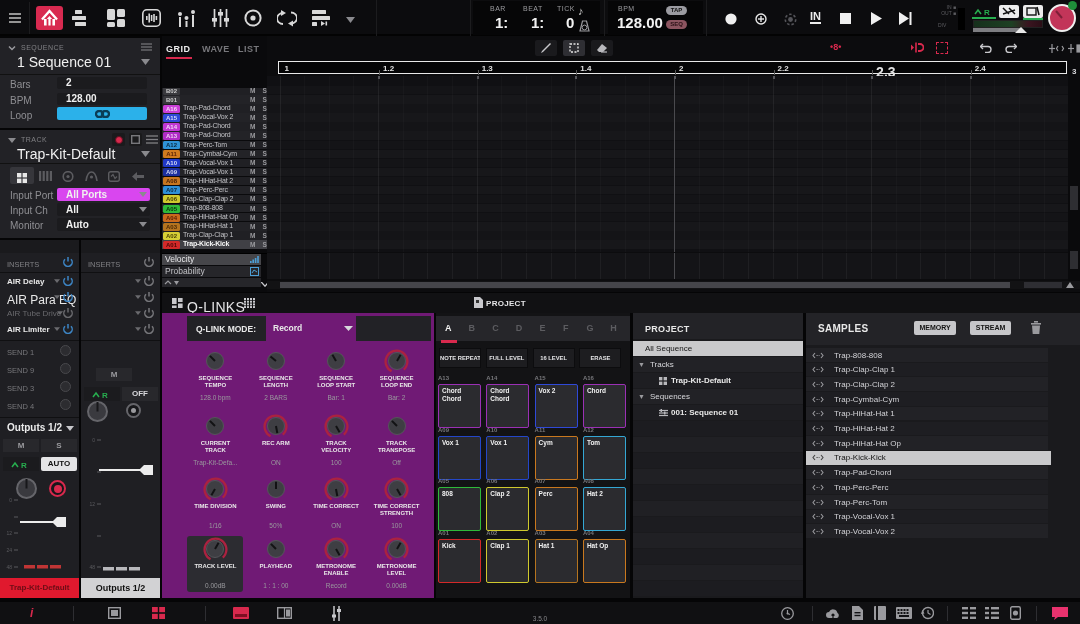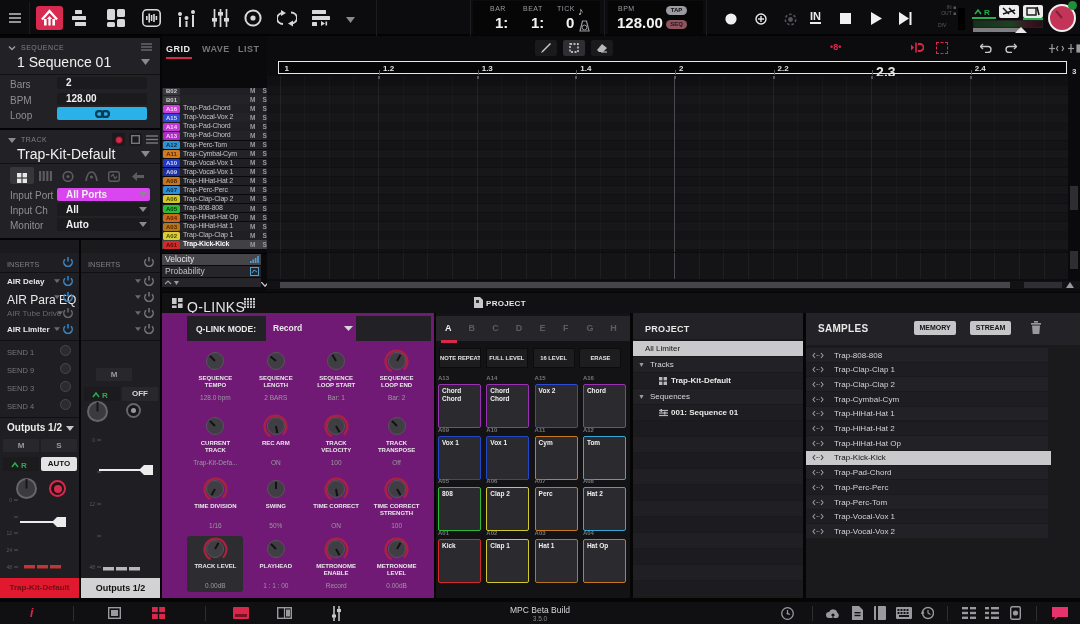--- a/index.html
+++ b/index.html
@@ -1067,21 +1067,21 @@
         <div class="abs" style="left:146.9px;top:225.5px;width:43px;height:44px;background:#2b2b2f;border:1px solid #c9781e;border-radius:2px">
           <div style="padding:2px 0 0 3px;font-size:6.5px;font-weight:bold;color:#f0f0f0;line-height:8px">Hat Op</div>
         </div>
       </div>
 </div>
 
 <div class="abs" id="projpanel" style="left:633px;top:313px;width:170px;height:285px;background:#1a1a1d;">
   <div class="abs" style="left:0;top:0;width:170px;height:26px;background:#232327"></div>
   <div class="abs" style="left:12px;top:11px;font-size:9px;font-weight:bold;color:#e8e8e8;letter-spacing:0.3px">PROJECT</div>
   <div id="projrows">
-        <div class="abs" style="left:0;top:28px;width:170px;height:15px;background:#c9c9cb;color:#141414;font-size:8px;line-height:15px;padding-left:12px">All Limiter</div>
+        <div class="abs" style="left:0;top:28px;width:170px;height:15px;background:#c9c9cb;color:#141414;font-size:8px;line-height:15px;padding-left:12px">All Sequence</div>
         <div class="abs" style="left:0;top:44px;width:170px;height:15px;background:#222226;color:#d8d8dc;font-size:8px;line-height:15px;">
           <span style="position:absolute;left:5px;top:0;color:#9a9a9e;font-size:7px">▼</span>
           <span style="position:absolute;left:17px;top:0">Tracks</span>
         </div>
         <div class="abs" style="left:0;top:60px;width:170px;height:15px;background:#1e1e22;color:#e8e8e8;font-size:8px;font-weight:bold;line-height:15px;">
           <svg style="position:absolute;left:26px;top:4px" width="8" height="8" viewBox="0 0 8 8">
             <g fill="#b8b8bc">
               <rect x="0" y="0" width="3.4" height="3.4"></rect>
               <rect x="4.6" y="0" width="3.4" height="3.4"></rect>
               <rect x="0" y="4.6" width="3.4" height="3.4"></rect>
@@ -1294,21 +1294,20 @@
   <svg class="abs" style="left:330px;top:4px" width="13" height="15" viewBox="0 0 13 15">
         <g stroke="#c8c8cc" stroke-width="1.5">
           <line x1="4" y1="0" x2="4" y2="15"></line>
           <line x1="9" y1="0" x2="9" y2="15"></line>
         </g>
         <g fill="#c8c8cc">
           <rect x="2" y="8.5" width="4" height="3"></rect>
           <rect x="7" y="3" width="4" height="3"></rect>
         </g>
       </svg>
-  <div class="abs" style="left:0;top:3px;width:1080px;text-align:center;font-size:8.5px;color:#d8d8dc">MPC Beta Build</div>
   <div class="abs" style="left:0;top:13px;width:1080px;text-align:center;font-size:6.5px;color:#88888c">3.5.0</div>
   <svg class="abs" style="left:781px;top:5px" width="13" height="13" viewBox="0 0 13 13">
         <circle cx="6.5" cy="6.5" r="5.8" fill="none" stroke="#9a9a9e" stroke-width="1.3"></circle>
         <circle cx="6.5" cy="6.5" r="1" fill="#9a9a9e"></circle>
         <line x1="6.5" y1="6.5" x2="6.5" y2="3" stroke="#9a9a9e" stroke-width="1.2"></line>
         <line x1="6.5" y1="6.5" x2="9" y2="7.5" stroke="#9a9a9e" stroke-width="1.2"></line>
       </svg>
   <div class="abs" style="left:812px;top:4px;width:1px;height:15px;background:#2e2e32"></div>
   <svg class="abs" style="left:826px;top:5px" width="14" height="12" viewBox="0 0 14 12">
         <path d="M3 11 A3 3 0 0 1 3 5 A4.5 4.5 0 0 1 11.5 6 A2.8 2.8 0 0 1 11 11 Z" fill="#9a9a9e"></path>

